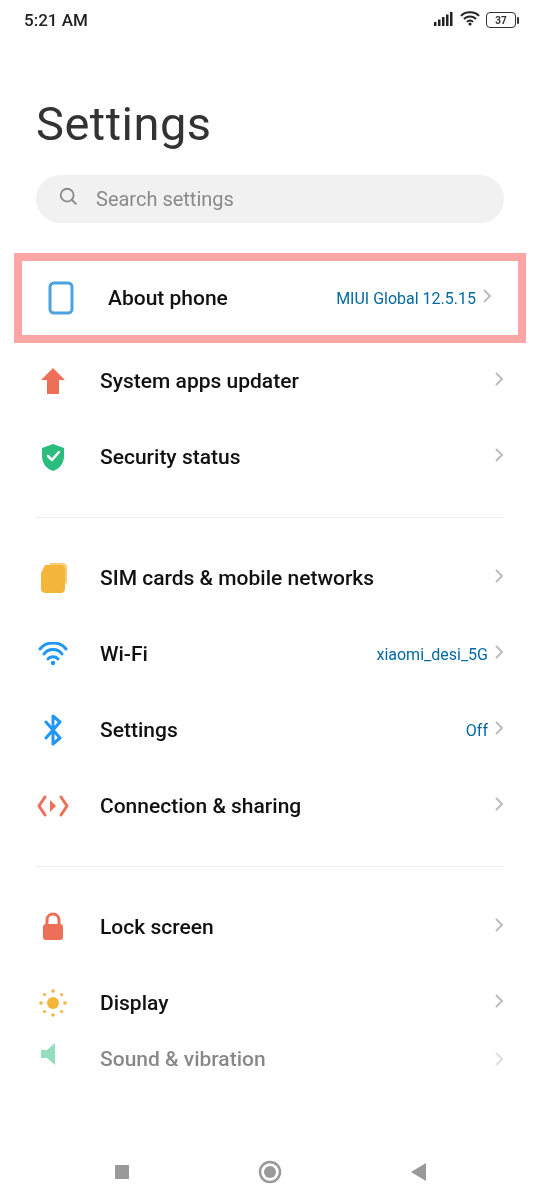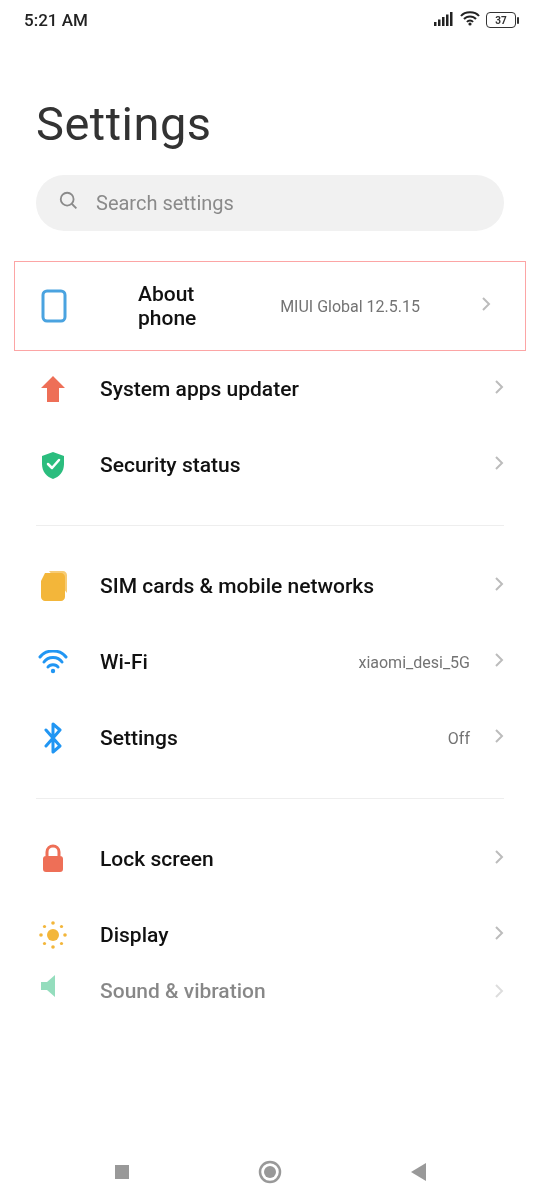--- a/index.html
+++ b/index.html
@@ -25,64 +25,63 @@
     font-size: 47px;
     font-weight: 400;
     color: #333;
     padding: 60px 36px 24px 36px;
     letter-spacing: 0.5px;
   }
   .search-bar {
     margin: 0 36px 24px 36px;
     background: #f1f1f1;
     border-radius: 30px;
-    height: 56px;
+    height: 48px;
     display: flex;
     align-items: center;
     padding: 0 22px;
     gap: 16px;
   }
   .search-bar .placeholder {
     color: #8a8a8a;
     font-size: 20px;
   }
   .list { padding: 0; }
   .row {
     display: flex;
     align-items: center;
     padding: 20px 36px 20px 36px;
     min-height: 76px;
     position: relative;
   }
   .row.highlighted {
-    border: 1px solid #fca5a5;
+    border: 8px solid #fca5a5;
     margin: 0 14px;
     padding-left: 22px;
-    padding-right: 34px;
-    gap: 37px;
+    padding-right: 26px;
   }
   .row .icon-slot {
     width: 34px;
     height: 34px;
     display: flex;
     align-items: center;
     justify-content: center;
     flex-shrink: 0;
   }
   .row .label {
     flex: 1;
     font-size: 21px;
     font-weight: 500;
     color: #111;
     margin-left: 30px;
   }
   .row .value {
     font-size: 16px;
-    color: #737373;
-    margin-right: 24px;
+    color: #0369a1;
+    margin-right: 6px;
   }
   .row .chevron { flex-shrink: 0; }
   .divider {
     height: 1px;
     background: #eee;
     margin: 22px 36px;
   }
   .spacer-sm { height: 6px; }
   .nav-bar {
     position: absolute;
@@ -234,20 +233,33 @@
           <path d="M4 8 L18 24 L11 30 V2 L18 8 L4 24"></path>
         </svg>
     </span>
     <span class="label">Settings</span>
     <span class="value">Off</span>
     <span class="chevron"><svg width="10" height="16" viewBox="0 0 10 16" fill="none" stroke="#bcbcbc" stroke-width="2">
           <path d="M2 2l6 6-6 6"></path>
         </svg></span>
   </div>
 
+  <div class="row">
+    <span class="icon-slot">
+      <svg width="32" height="26" viewBox="0 0 32 26" fill="none" stroke="#ee6f57" stroke-width="3" stroke-linecap="round" stroke-linejoin="round">
+          <path d="M8 4 L2 13 L8 22"></path>
+          <path d="M24 4 L30 13 L24 22"></path>
+          <path d="M13 7 L19 13 L13 19 Z" fill="#ee6f57" stroke="none"></path>
+        </svg>
+    </span>
+    <span class="label">Connection &amp; sharing</span>
+    <span class="chevron"><svg width="10" height="16" viewBox="0 0 10 16" fill="none" stroke="#bcbcbc" stroke-width="2">
+          <path d="M2 2l6 6-6 6"></path>
+        </svg></span>
+  </div>
 </div>
 
 <div class="divider"></div>
 
 <div class="list">
 
   <div class="row">
     <span class="icon-slot">
       <svg width="26" height="30" viewBox="0 0 26 30" fill="#ee6f57">
           <path d="M7 12 V8 C7 4 10 2 13 2 C16 2 19 4 19 8 V12" fill="none" stroke="#ee6f57" stroke-width="3"></path>

